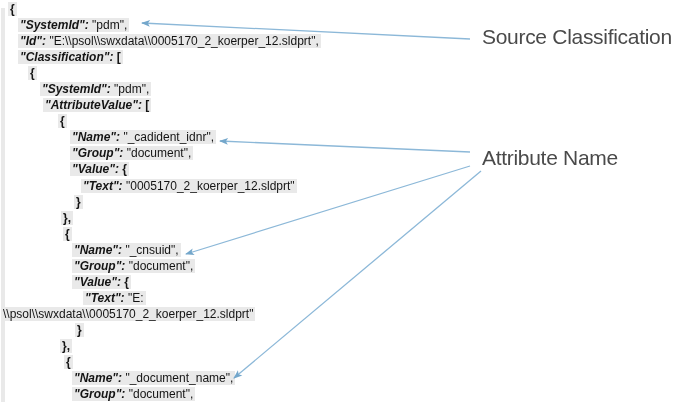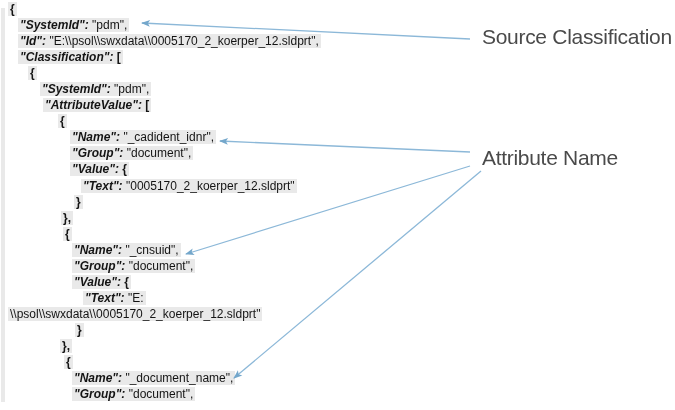--- a/index.html
+++ b/index.html
@@ -55,21 +55,21 @@
       <div class="code-line" style="padding-left: 70px;"><span class="hl"><span class="tk-key">"Group":</span><span class="tk-plain"> "document",</span></span></div>
       <div class="code-line" style="padding-left: 70px;"><span class="hl"><span class="tk-key">"Value":</span><span class="tk-plain"> </span><span class="tk-brace">{</span></span></div>
       <div class="code-line" style="padding-left: 81px;"><span class="hl"><span class="tk-key">"Text":</span><span class="tk-plain"> "0005170_2_koerper_12.sldprt"</span></span></div>
       <div class="code-line" style="padding-left: 74px;"><span class="hl"><span class="tk-brace">}</span></span></div>
       <div class="code-line" style="padding-left: 61px;"><span class="hl"><span class="tk-brace">},</span></span></div>
       <div class="code-line" style="padding-left: 63px;"><span class="hl"><span class="tk-brace">{</span></span></div>
       <div class="code-line" style="padding-left: 72px;"><span class="hl"><span class="tk-key">"Name":</span><span class="tk-plain"> "_cnsuid",</span></span></div>
       <div class="code-line" style="padding-left: 72px;"><span class="hl"><span class="tk-key">"Group":</span><span class="tk-plain"> "document",</span></span></div>
       <div class="code-line" style="padding-left: 72px;"><span class="hl"><span class="tk-key">"Value":</span><span class="tk-plain"> </span><span class="tk-brace">{</span></span></div>
       <div class="code-line" style="padding-left: 83px;"><span class="hl"><span class="tk-key">"Text":</span><span class="tk-plain"> "E:</span></span></div>
-      <div class="code-line" style="padding-left: 8px;"><span class="hl"><span class="tk-plain">\\psol\\swxdata\\0005170_2_koerper_12.sldprt"</span></span></div>
+      <div class="code-line" style="padding-left: 1px;"><span class="hl"><span class="tk-plain">\\psol\\swxdata\\0005170_2_koerper_12.sldprt"</span></span></div>
       <div class="code-line" style="padding-left: 75px;"><span class="hl"><span class="tk-brace">}</span></span></div>
       <div class="code-line" style="padding-left: 60px;"><span class="hl"><span class="tk-brace">},</span></span></div>
       <div class="code-line" style="padding-left: 64px;"><span class="hl"><span class="tk-brace">{</span></span></div>
       <div class="code-line" style="padding-left: 72px;"><span class="hl"><span class="tk-key">"Name":</span><span class="tk-plain"> "_document_name",</span></span></div>
       <div class="code-line" style="padding-left: 72px;"><span class="hl"><span class="tk-key">"Group":</span><span class="tk-plain"> "document",</span></span></div>
     </div>
 
   <svg id="arrows" width="675" height="410" viewBox="0 0 675 410">
     <defs>
       <marker id="ah" markerWidth="10" markerHeight="8" refX="8.5" refY="4" orient="auto" markerUnits="userSpaceOnUse">

